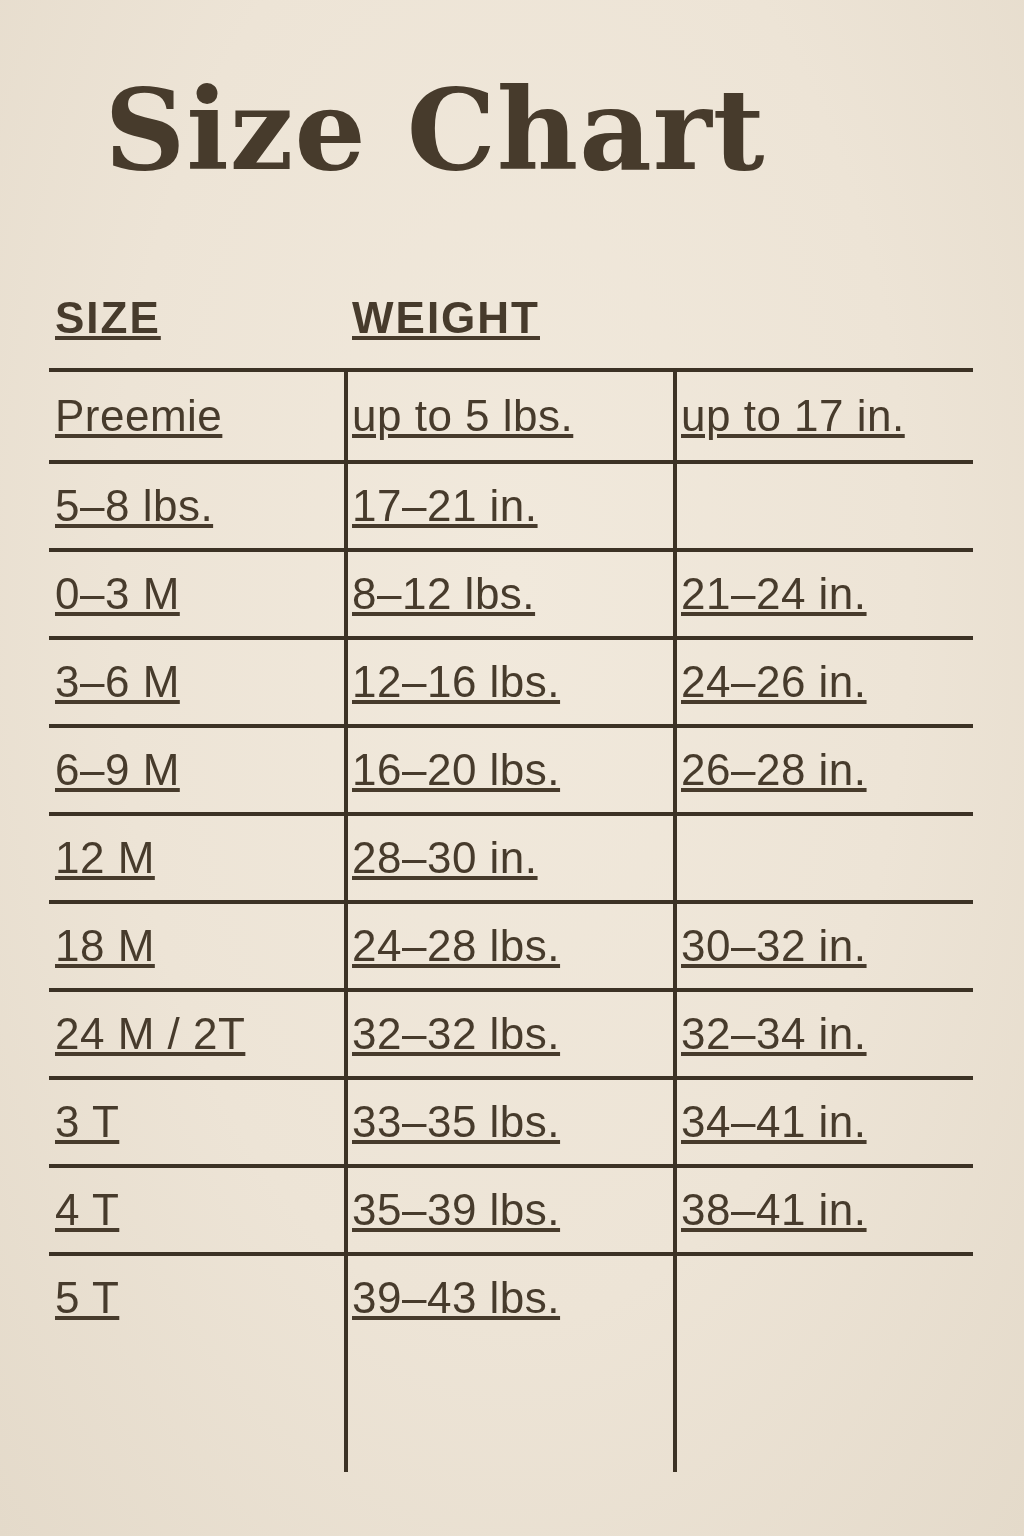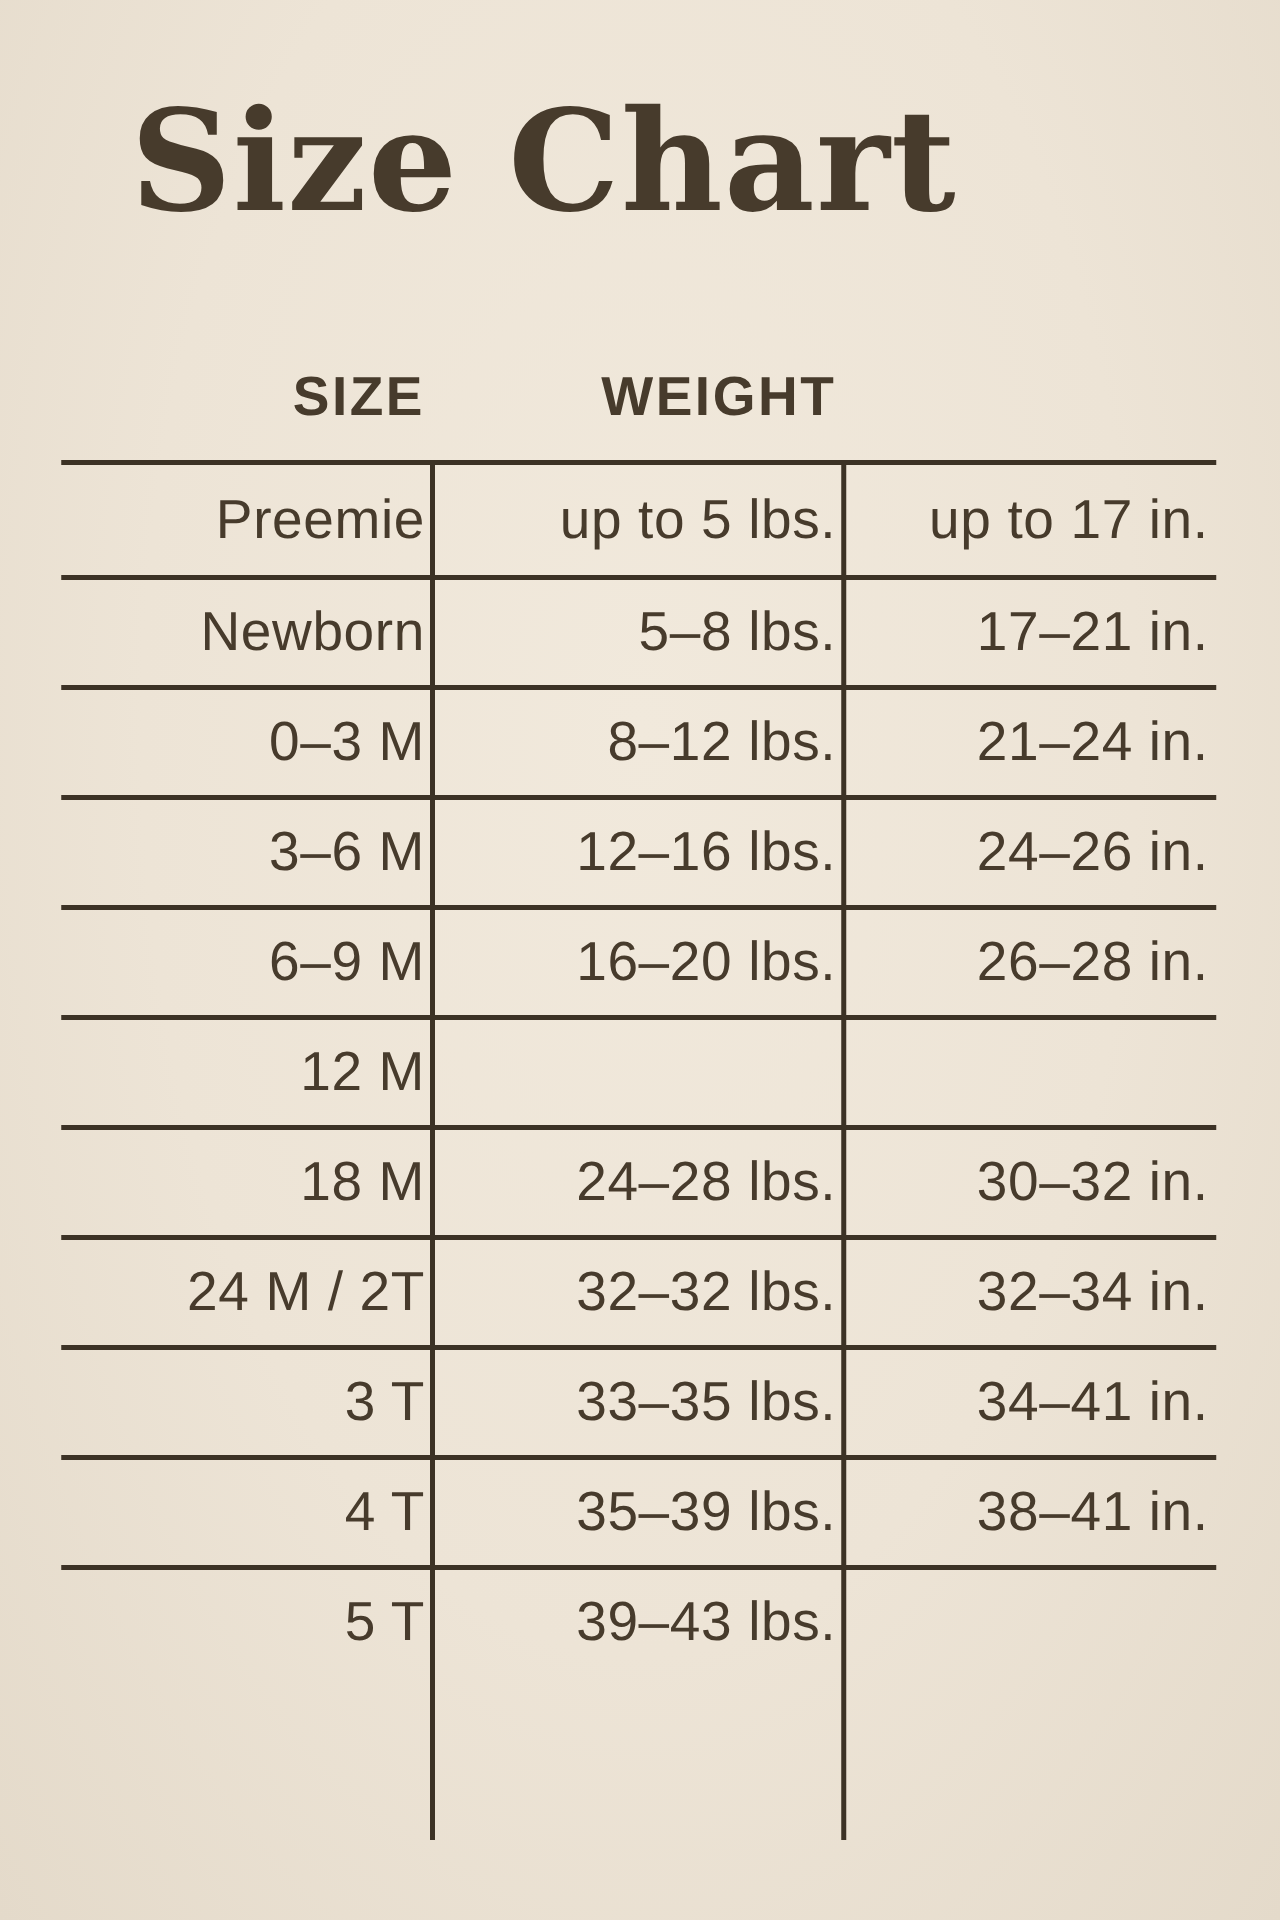--- a/index.html
+++ b/index.html
@@ -30,21 +30,22 @@
   }
   .size-table{
     position:absolute;
     left:49px; top:268px;
     width:924px;
   }
   .grid-row{
     display:grid;
     grid-template-columns:297px 329px 298px;
     align-items:center;
-    text-align:right;
+    text-align:left;
+    text-decoration:underline;
   }
   .header-row{
     height:100px;
     font-weight:700;
     font-size:44px;
     letter-spacing:2px;
   }
   .table-body{
     position:relative;
     border-top:4px solid var(--line);
@@ -83,41 +84,41 @@
   <div class="table-body">
     <div class="col-divider d1"></div>
     <div class="col-divider d2"></div>
 
   <div class="grid-row">
     <div class="cell">Preemie</div>
     <div class="cell">up to 5 lbs.</div>
     <div class="cell">up to 17 in.</div>
   </div>
       <div class="grid-row">
-    <div class="cell">Newborn</div>
     <div class="cell">5–8 lbs.</div>
     <div class="cell">17–21 in.</div>
   </div>
       <div class="grid-row">
     <div class="cell">0–3 M</div>
     <div class="cell">8–12 lbs.</div>
     <div class="cell">21–24 in.</div>
   </div>
       <div class="grid-row">
     <div class="cell">3–6 M</div>
     <div class="cell">12–16 lbs.</div>
     <div class="cell">24–26 in.</div>
   </div>
       <div class="grid-row">
     <div class="cell">6–9 M</div>
     <div class="cell">16–20 lbs.</div>
     <div class="cell">26–28 in.</div>
   </div>
       <div class="grid-row">
     <div class="cell">12 M</div>
+    <div class="cell">28–30 in.</div>
   </div>
       <div class="grid-row">
     <div class="cell">18 M</div>
     <div class="cell">24–28 lbs.</div>
     <div class="cell">30–32 in.</div>
   </div>
       <div class="grid-row">
     <div class="cell">24 M / 2T</div>
     <div class="cell">32–32 lbs.</div>
     <div class="cell">32–34 in.</div>

